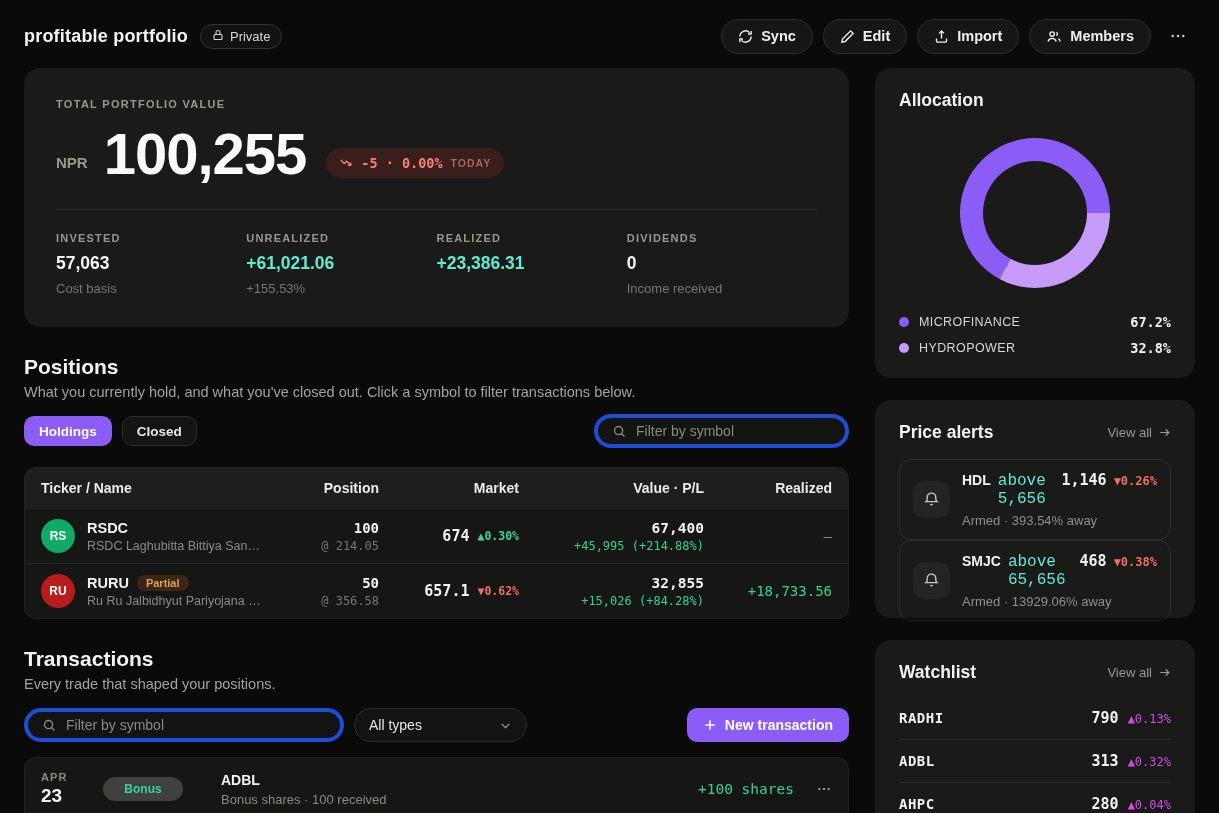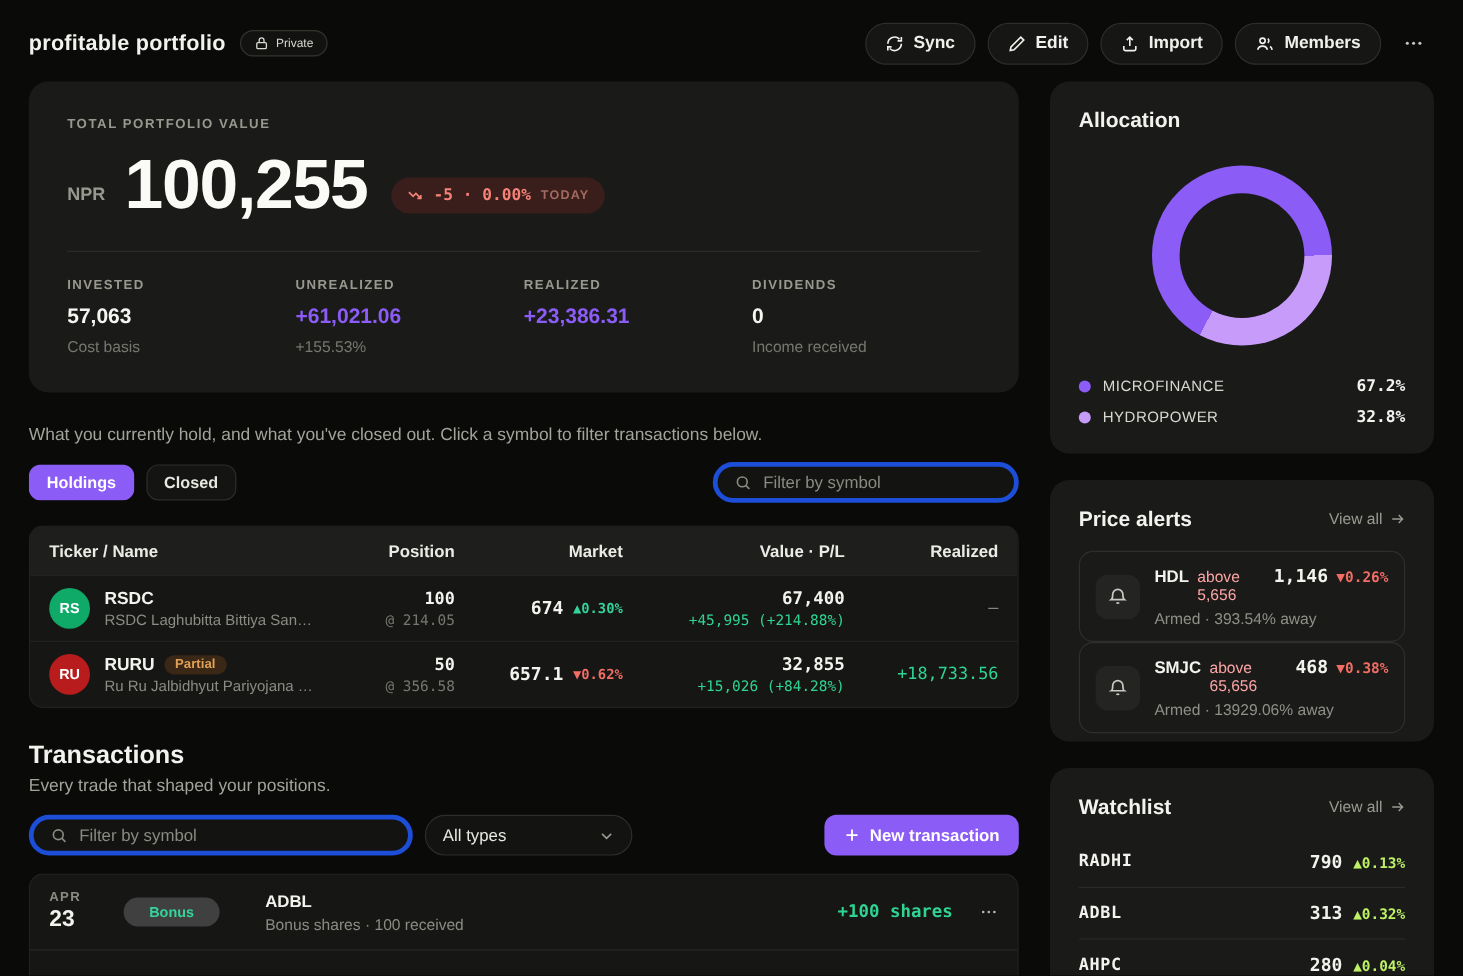--- a/index.html
+++ b/index.html
@@ -9,22 +9,22 @@
     font-family:"Liberation Sans", sans-serif;
     -webkit-font-smoothing:antialiased;
   }
   .mono { font-family:"DejaVu Sans Mono", monospace; }
   .page { padding:0 24px; }
 
   
   .topbar { height:68px; display:flex; align-items:center; justify-content:space-between; padding-top:4px; }
   .topbar-left { display:flex; align-items:center; gap:12px; }
   .page-title { font-size:18px; font-weight:700; letter-spacing:.2px; }
-  .private-pill { display:inline-flex; align-items:flex-end; gap:6px; border:1px solid #34342f; background:#121211;
-    border-radius:999px; padding:4px 11px; font-size:10px; color:#d9d9d3; }
+  .private-pill { display:inline-flex; align-items:flex-start; gap:6px; border:1px solid #34342f; background:#121211;
+    border-radius:999px; padding:4px 11px; font-size:13px; color:#d9d9d3; }
   .topbar-right { display:flex; align-items:center; gap:10px; }
   .tb-btn { display:inline-flex; align-items:center; gap:8px; background:#161615; border:1px solid #2d2d2a;
     border-radius:18px; height:35px; padding:0 16px; color:#f0f0ec; font-size:14.5px; font-weight:600; cursor:pointer; }
   .tb-more { background:none; border:none; color:#c9c9c3; padding:0 8px; cursor:pointer; display:flex; align-items:center; }
   .icon { display:inline-flex; align-items:center; justify-content:center; color:inherit; }
 
   
   .layout { display:grid; grid-template-columns:825px 320px; gap:26px; align-items:start; }
 
   
@@ -34,21 +34,21 @@
   .hero-ccy { font-size:15px; color:#98988f; font-weight:600; align-self:flex-end; margin-bottom:14px; }
   .hero-value { font-size:58px; font-weight:700; letter-spacing:-1px; color:#fafaf7; line-height:1.05; }
   .chg-badge { display:inline-flex; align-items:center; gap:8px; background:#391e1b; border-radius:999px;
     padding:7px 13px; margin-left:4px; margin-top:18px; }
   .chg-badge .val { font-size:13.5px; font-weight:700; color:#f5837a; }
   .chg-badge .period { font-size:10.5px; font-weight:700; letter-spacing:1px; color:#a26a5e; }
   .hero-divider { border:none; border-top:1px solid rgba(255,255,255,.08); margin:24px 0 22px; }
   .stats { display:grid; grid-template-columns:repeat(4,1fr); }
   .stat .s-label { font-size:11px; font-weight:700; letter-spacing:1.2px; color:#98988f; }
   .stat .s-value { margin-top:9px; font-size:17.5px; font-weight:700; color:#f5f5f1; }
-  .stat .s-value.green { color:#8b5cf6; }
+  .stat .s-value.green { color:#5eead4; }
   .stat .s-sub { margin-top:7px; font-size:13px; color:#77776f; }
 
   
   .section-head { margin-top:28px; }
   .section-title { font-size:21px; font-weight:700; }
   .section-sub { margin-top:5px; font-size:14.5px; color:#a3a39b; }
 
   .controls { display:flex; align-items:center; justify-content:space-between; margin-top:14px; }
   .tabs { display:flex; gap:10px; }
   .tab { border-radius:10px; height:30px; padding:0 14px; font-size:13.5px; font-weight:600; display:inline-flex;
@@ -98,21 +98,21 @@
   .tx-card { margin-top:15px; background:#161615; border-radius:12px; border:1px solid rgba(255,255,255,.05);
     overflow:hidden; height:120px; }
   .tx-row { display:grid; grid-template-columns:62px 118px 1fr auto 38px; align-items:center; padding:13px 16px;
     border-bottom:1px solid rgba(255,255,255,.07); }
   .tx-month { font-size:11px; font-weight:700; letter-spacing:1.1px; color:#8b8b83; }
   .tx-day { font-size:19px; font-weight:700; margin-top:2px; }
   .tx-type { background:#404040; color:#35d49b; border-radius:999px; padding:5px 0; width:80px; text-align:center;
     font-size:12px; font-weight:700; }
   .tx-ticker { font-size:14px; font-weight:700; }
   .tx-desc { font-size:13px; color:#8b8b83; margin-top:4px; }
-  .tx-amount { font-size:14.5px; font-weight:700; color:#2fd492; }
+  .tx-amount { font-size:14.5px; font-weight:400; color:#2fd492; }
   .tx-menu { background:none; border:none; color:#b9b9b2; cursor:pointer; justify-self:end; display:flex; }
 
   
   .sidebar { display:flex; flex-direction:column; gap:22px; }
   .side-card { background:#1a1a19; border-radius:16px; padding:22px 24px; }
   .side-head { display:flex; align-items:center; justify-content:space-between; }
   .side-title { font-size:17.5px; font-weight:700; }
   .view-all { display:inline-flex; align-items:center; gap:6px; font-size:13px; color:#9a9a92; cursor:pointer; background:none; border:none; }
 
   .alloc-card { height:310px; }
@@ -125,34 +125,34 @@
   .legend-val { margin-left:auto; font-size:13.5px; font-weight:700; color:#f2f2ee; }
 
   .alerts-card { height:218px; }
   .alert-list { display:flex; flex-direction:column; margin-top:16px; }
   .alert-item { border:1px solid rgba(255,255,255,.09); border-radius:12px; padding:11px 13px; display:flex; gap:12px; align-items:center; }
   .bell-box { width:37px; height:37px; border-radius:10px; background:#242423; display:flex; align-items:center;
     justify-content:center; color:#c9c9c2; flex:none; }
   .alert-body { flex:1; min-width:0; }
   .alert-line1 { display:flex; align-items:baseline; gap:7px; }
   .alert-ticker { font-size:14px; font-weight:700; }
-  .alert-cond { font-size:13px; color:#fca5a5; }
+  .alert-cond { font-size:16px; color:#5eead4;font-family:Liberation Mono, monospace; }
   .alert-price-grp { margin-left:auto; display:flex; align-items:baseline; gap:7px; }
   .alert-price { font-size:15px; font-weight:700; }
   .alert-chg { font-size:12px; font-weight:700; color:#f26d64; }
   .alert-status { font-size:13px; color:#8f8f87; margin-top:5px; }
 
   .watch-card { height:240px; }
   .watch-list { margin-top:14px; }
   .watch-row { display:flex; align-items:center; padding:12px 0; }
   .watch-row + .watch-row { border-top:1px solid rgba(255,255,255,.07); }
   .watch-ticker { font-size:14px; font-weight:700; letter-spacing:.5px; }
   .watch-right { margin-left:auto; display:flex; align-items:baseline; gap:9px; }
   .watch-price { font-size:15px; font-weight:700; }
-  .watch-chg { font-size:12px; font-weight:700; color:#bef264; }
+  .watch-chg { font-size:12px; font-weight:400; color:#d946ef; }
 
   svg { display:block; }
 </style>
 </head>
 <body>
 
 <div class="page">
 
   <div class="topbar">
     <div class="topbar-left">
@@ -255,20 +255,21 @@
           </div>
           <div class="stat">
             <div class="s-label">DIVIDENDS</div>
             <div class="s-value">0</div>
             <div class="s-sub">Income received</div>
           </div>
         </div>
       </section>
 
       <div class="section-head">
+        <h2 class="section-title">Positions</h2>
         <p class="section-sub">What you currently hold, and what you've closed out. Click a symbol to filter transactions below.</p>
       </div>
 
       <div class="controls">
         <div class="tabs">
           <button class="tab active">Holdings</button>
           <button class="tab inactive">Closed</button>
         </div>
         <div class="search w255">
           <span class="icon">

